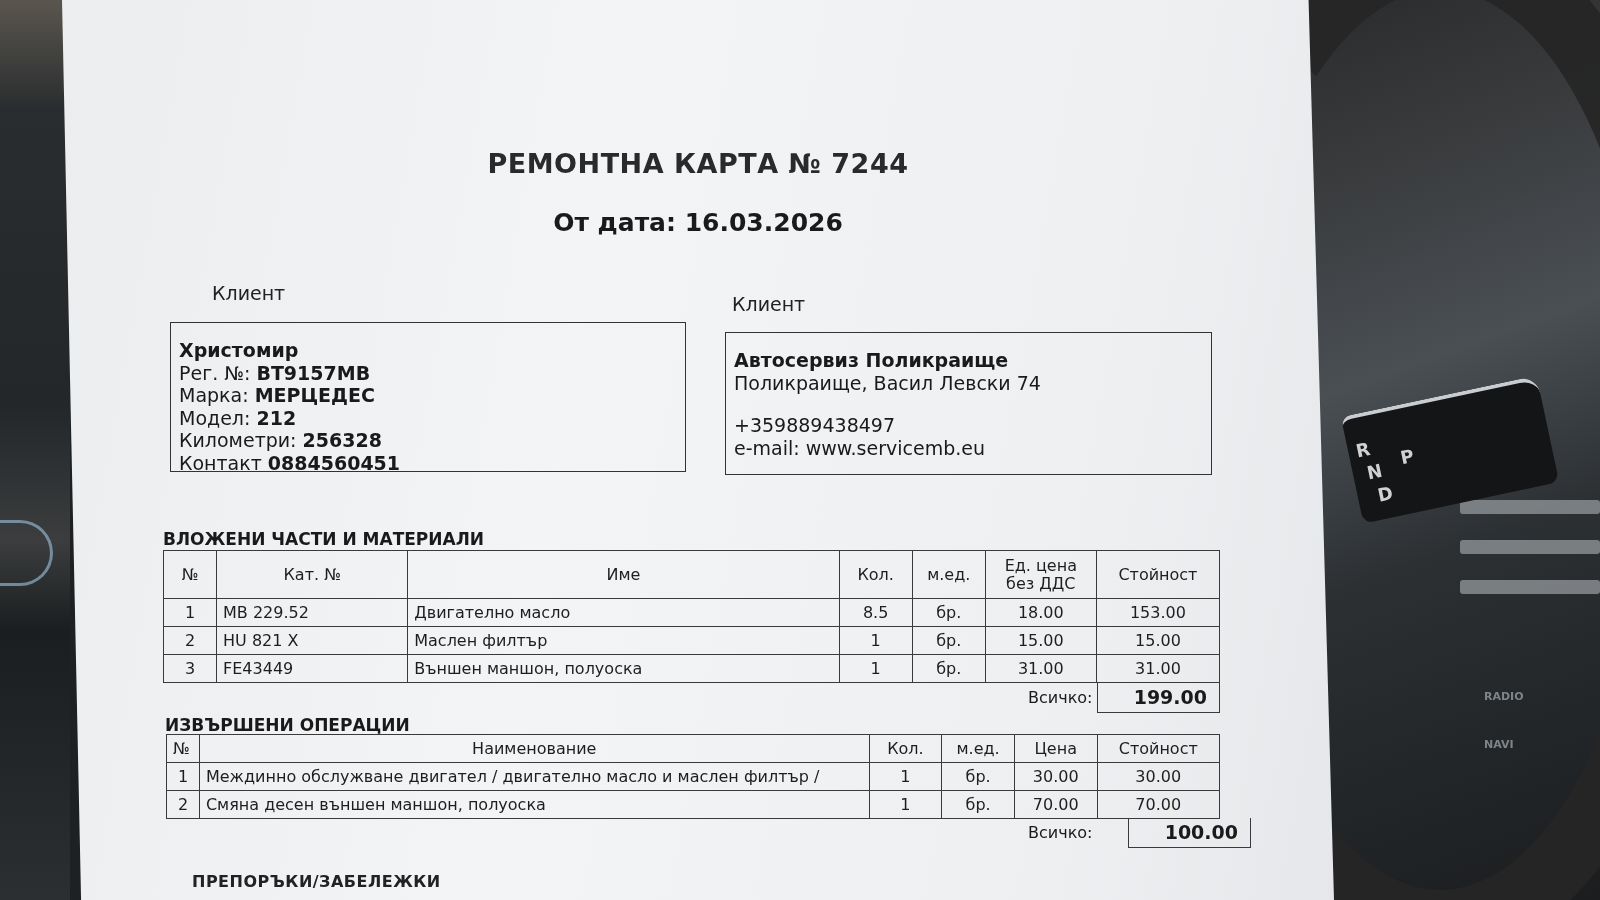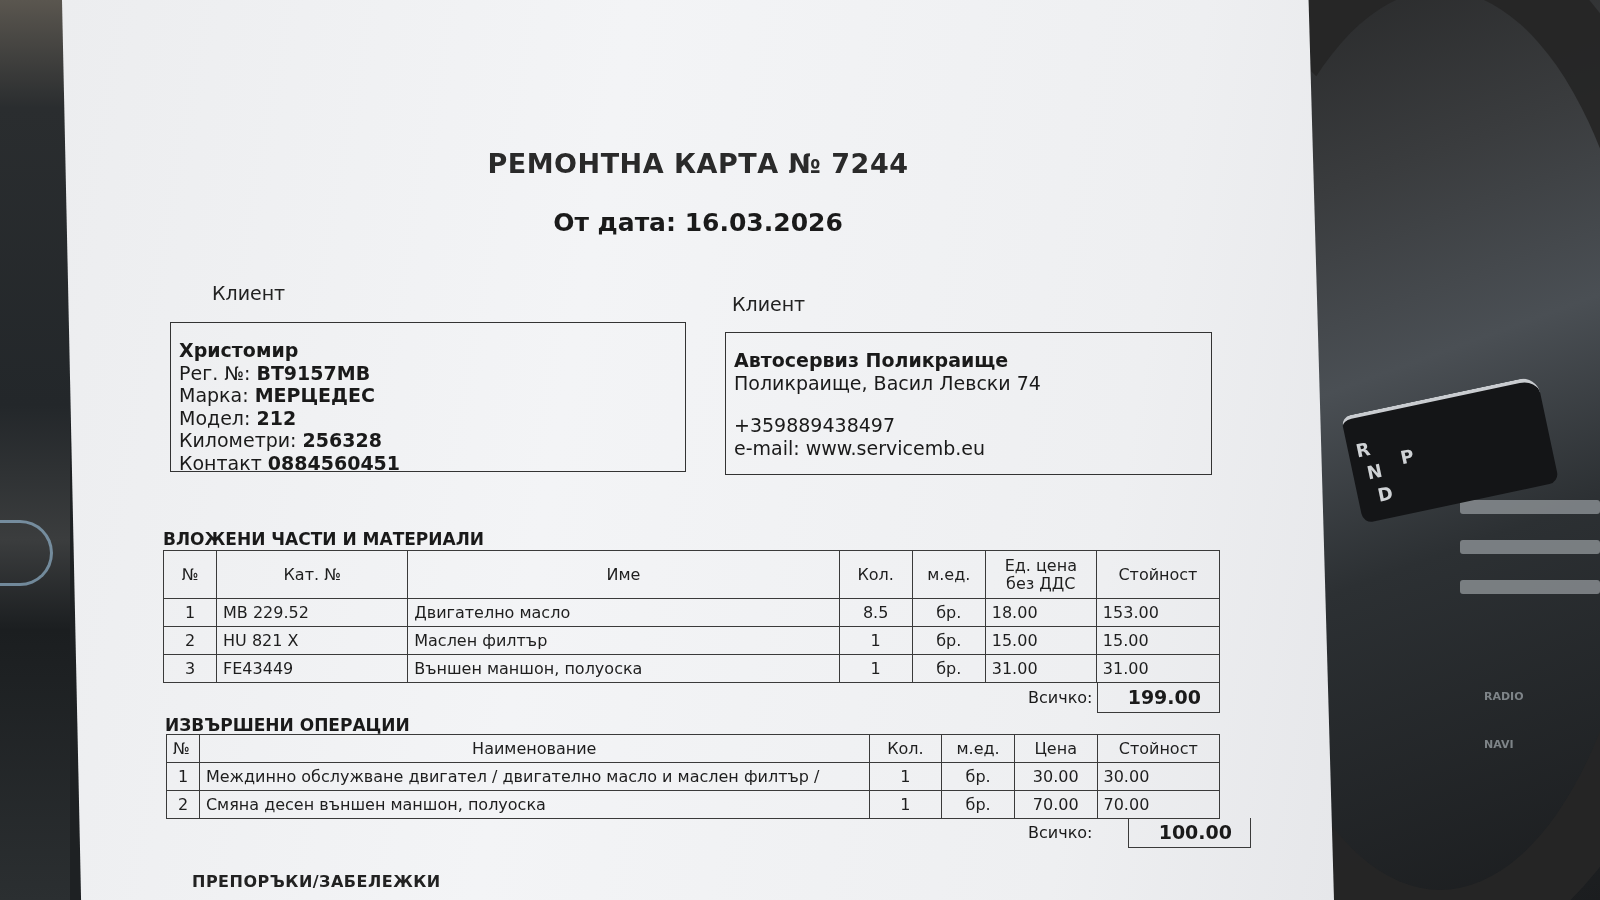--- a/index.html
+++ b/index.html
@@ -54,27 +54,27 @@
     position: absolute; border: 1.5px solid #333; background: transparent;
     font-size: 19px; line-height: 22.5px; padding: 16px 8px; box-sizing: border-box;
   }
   .box .bold { font-weight: bold; }
   .row-line { white-space: nowrap; }
 
   .section-title { position: absolute; font-weight: bold; font-size: 17px; color: #1a1a1a; }
   table.doc { position: absolute; border-collapse: collapse; font-size: 16px; color: #1e1e1e; }
   table.doc th, table.doc td { border: 1.5px solid #3a3a3a; padding: 0 6px; font-weight: normal; }
   table.doc th { text-align: center; line-height: 18px; }
-  .num { text-align: left; }
+  .num { text-align: center; }
   .ctr { text-align: center; }
   .b { font-weight: bold; }
   .total-row { position: absolute; font-size: 16px; }
   .total-box {
     position: absolute; border: 1.5px solid #3a3a3a; border-top: none; font-weight: bold;
-    font-size: 19px; text-align: right; padding: 0 18px; box-sizing: border-box;
+    font-size: 19px; text-align: right; padding: 0 12px; box-sizing: border-box;
   }
   .cut-title { position: absolute; left: 110px; top: 872px; font-size: 16px; font-weight: bold; color: #222; letter-spacing: .5px; margin-left: 20px; }
 </style>
 </head>
 <body>
 
 <div class="bg-left"></div>
 <div class="bg-left-ring"></div>
 <div class="bg-right"></div>
 <div class="vent" style="top:500px"></div>

